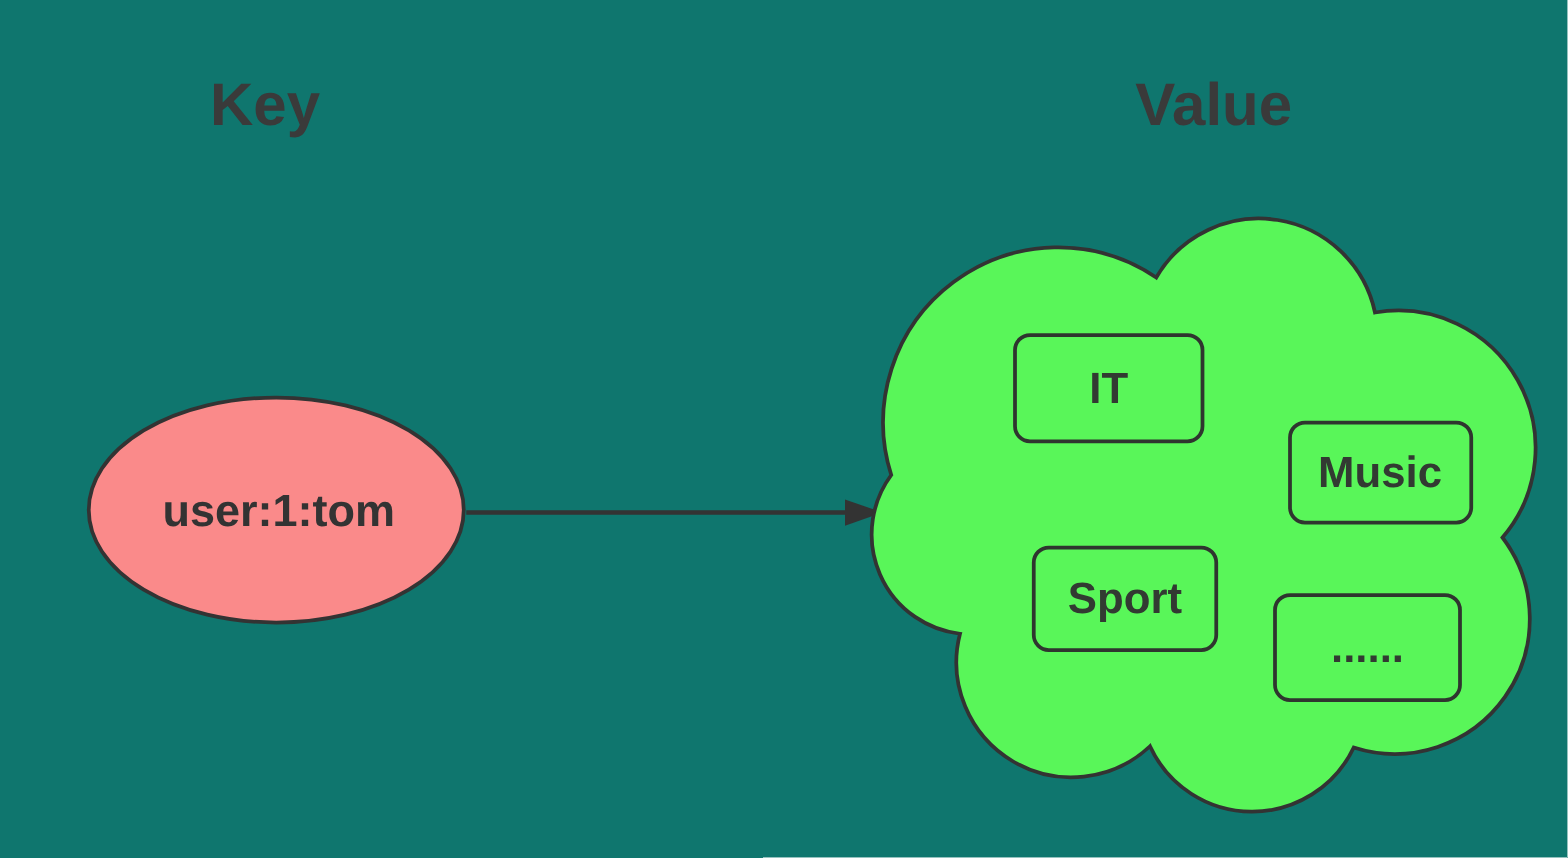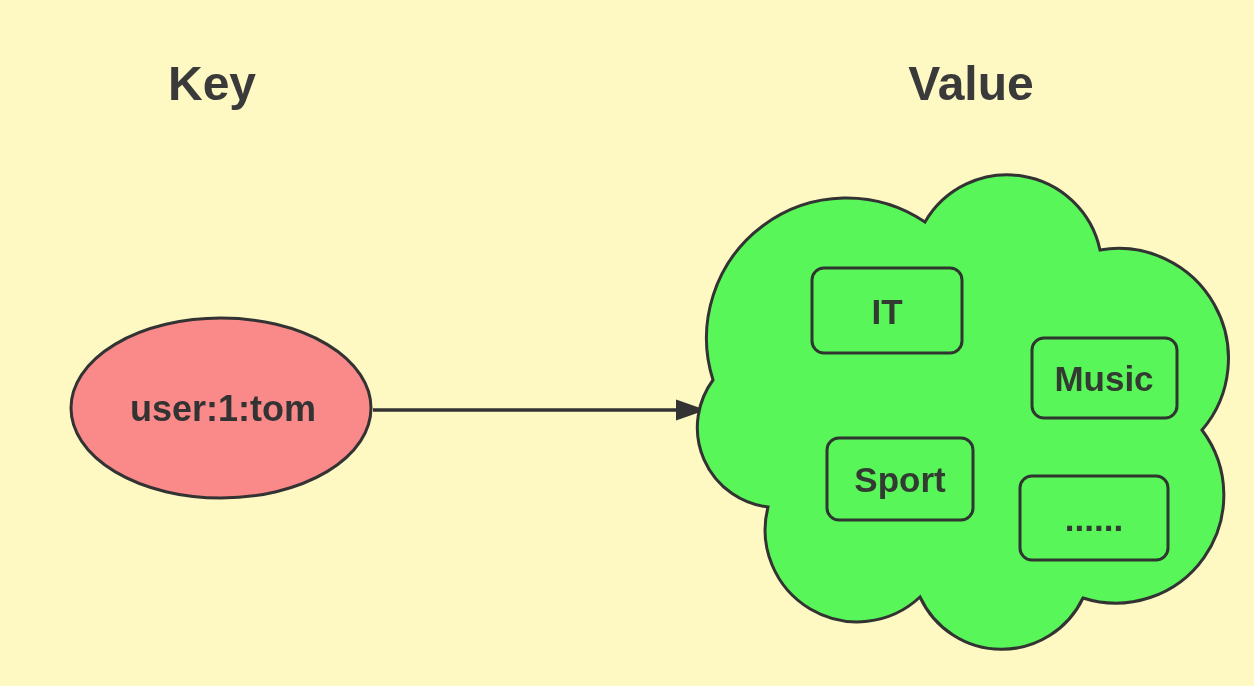--- a/index.html
+++ b/index.html
@@ -4,21 +4,21 @@
 <style>
   html, body {
     margin: 0;
     padding: 0;
     background: #ffffff;
   }
   .canvas {
     position: relative;
     width: 1254px;
     height: 686px;
-    background: #fef9c3;
+    background: #0f766e;
     overflow: hidden;
   }
   svg { display: block; }
   .heading {
     font-family: "Liberation Sans", sans-serif;
     font-weight: bold;
     font-size: 48px;
     fill: #3a3a3a;
   }
   .node-label {

